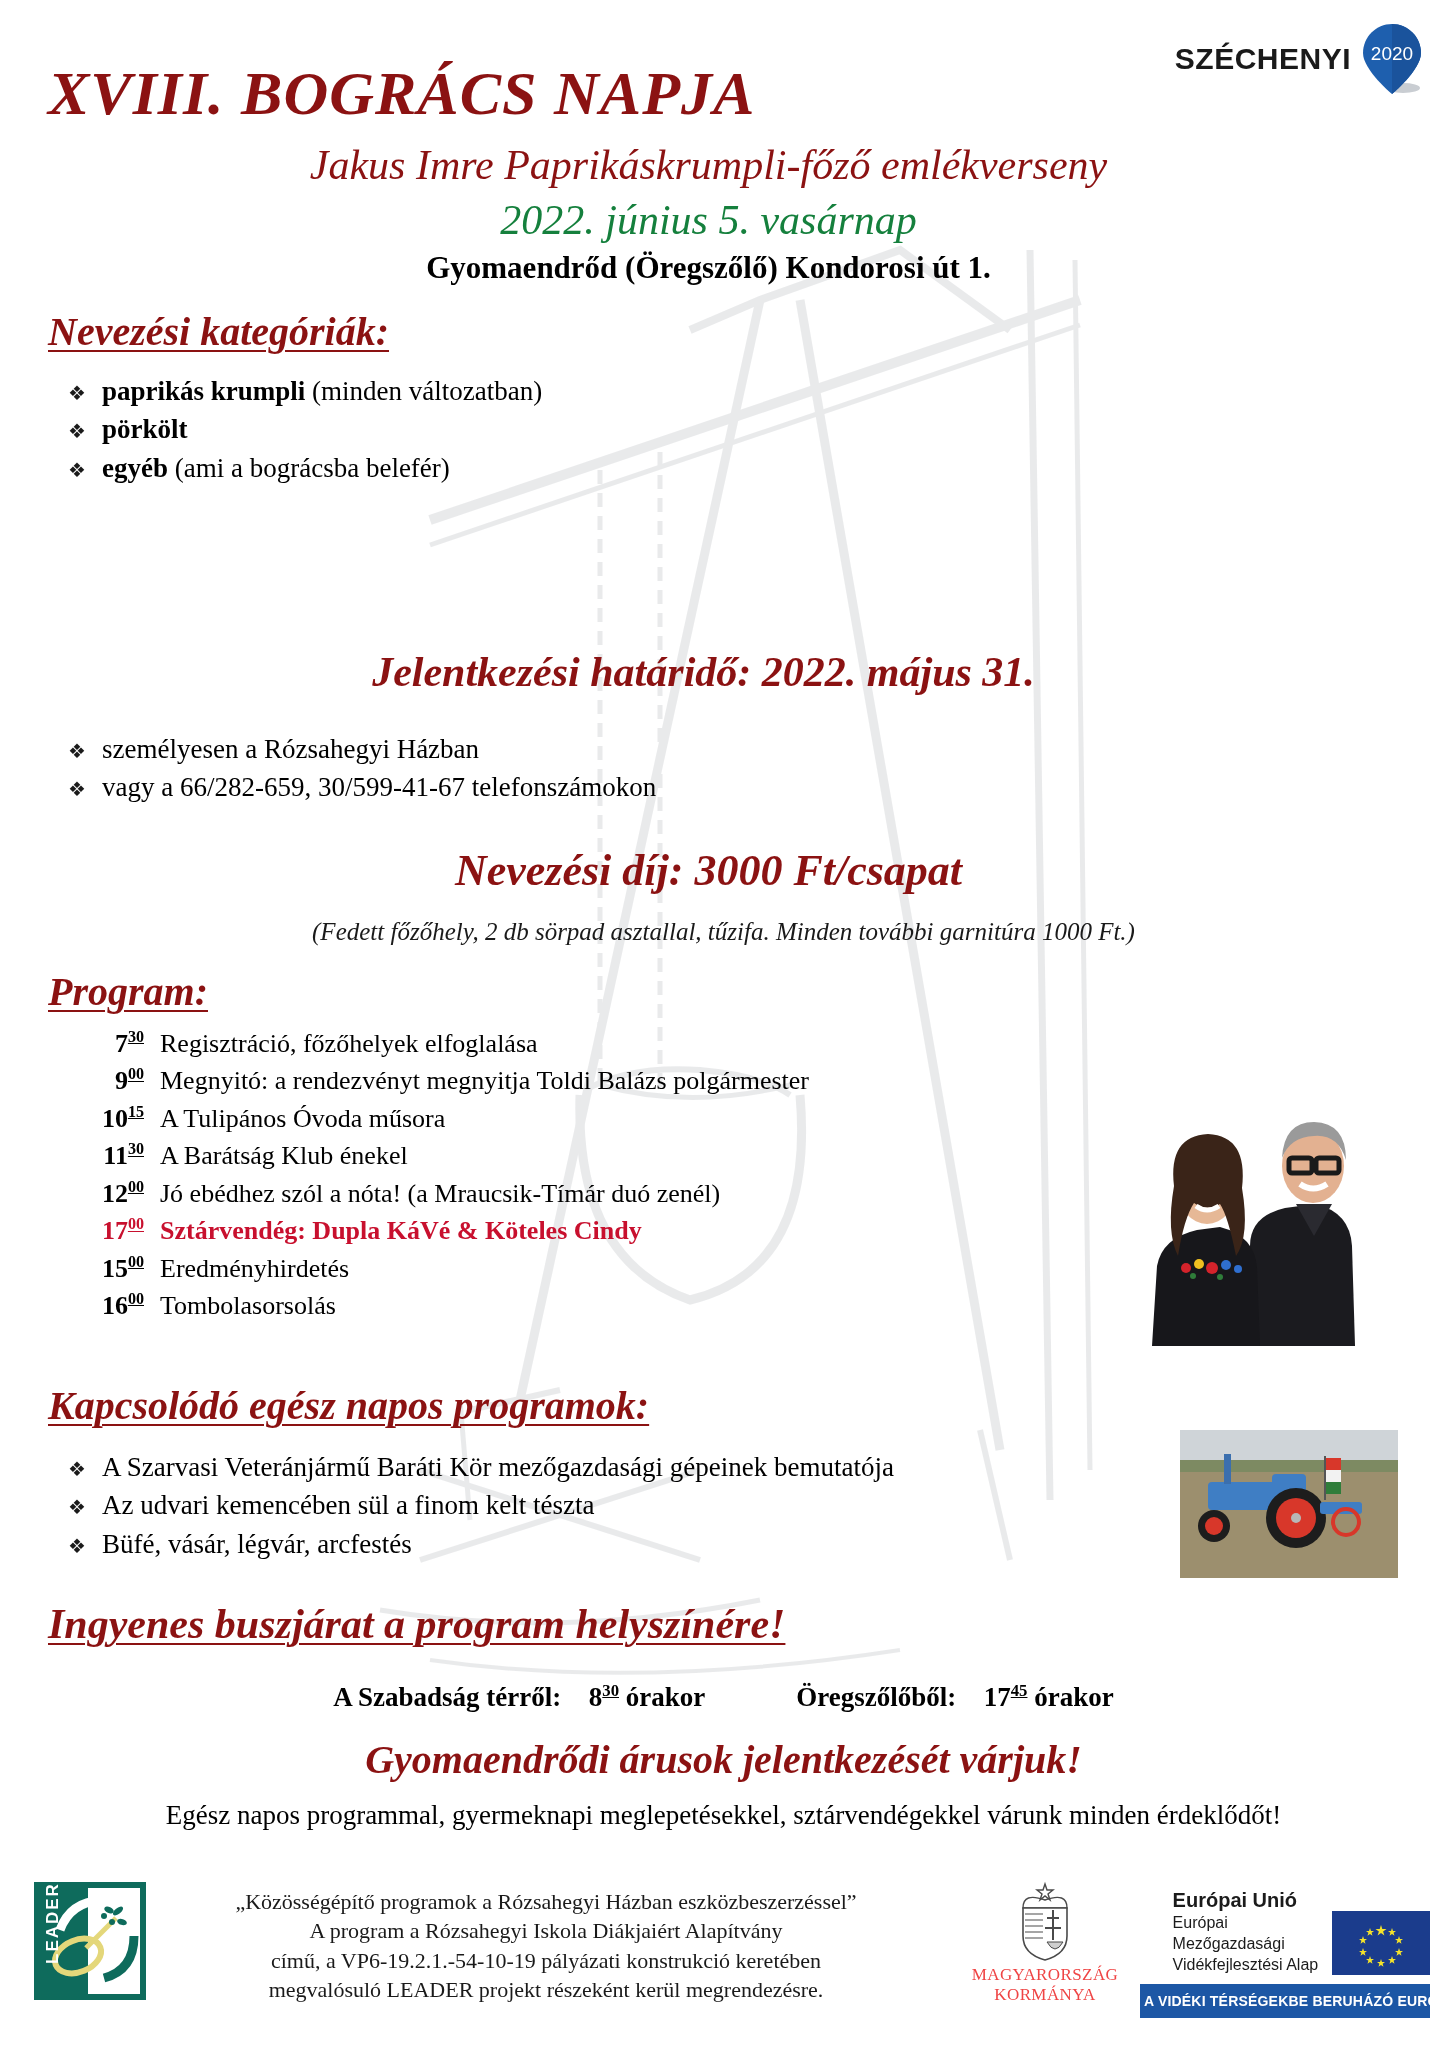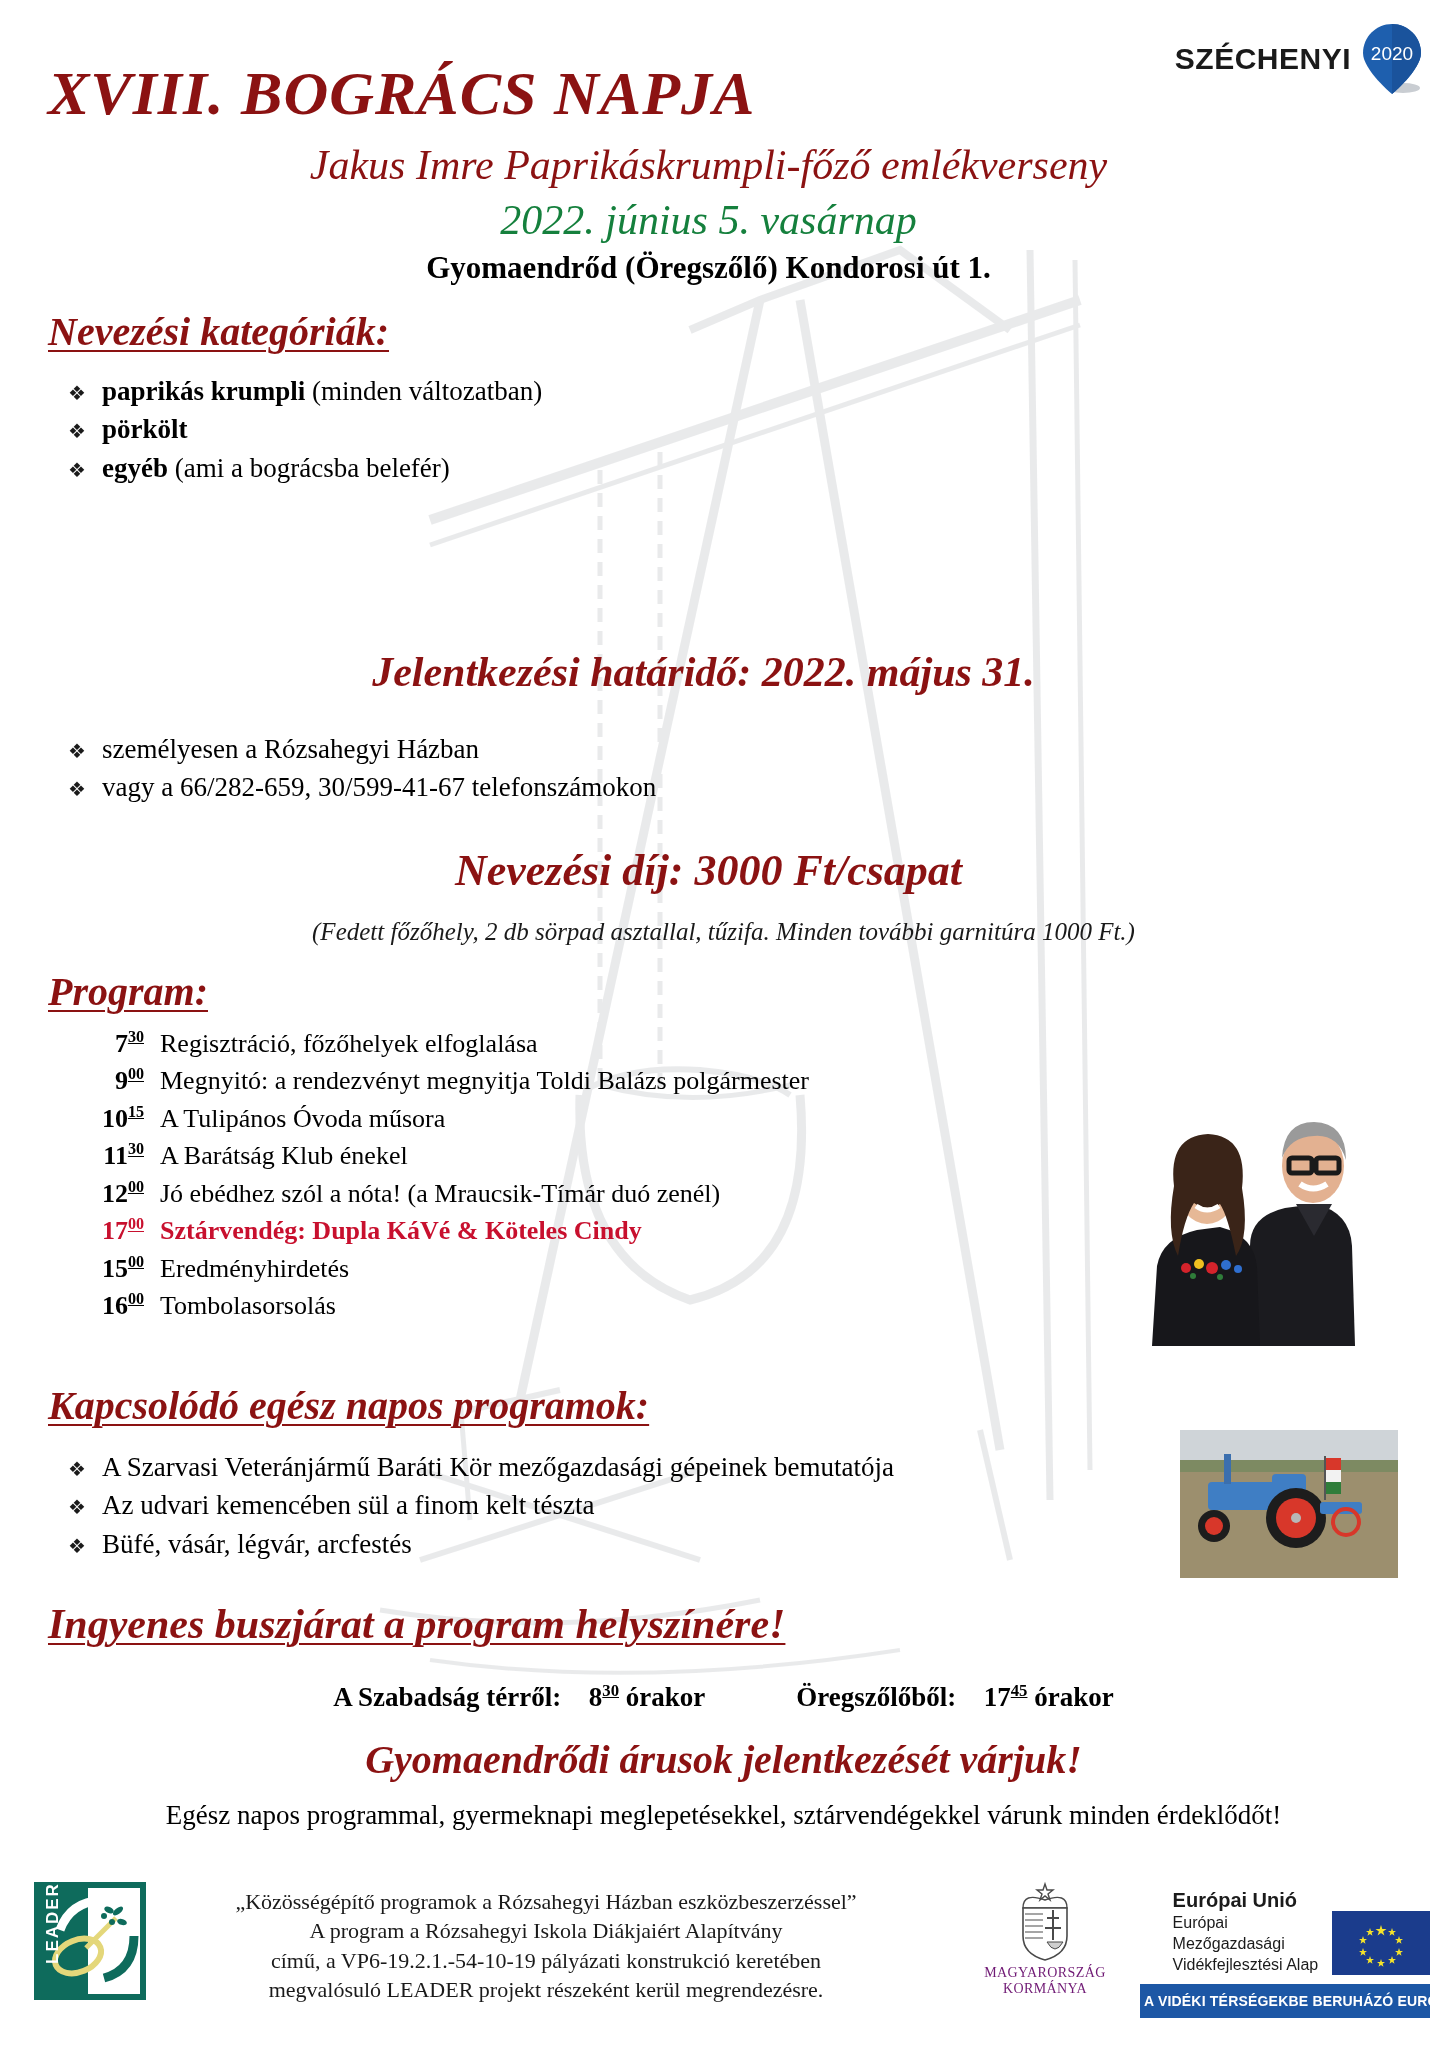--- a/index.html
+++ b/index.html
@@ -211,23 +211,23 @@
     text-align: center;
     font-size: 22px;
     line-height: 1.33;
     color: #1a1a1a;
     z-index: 4;
   }
   .leader-logo { position: absolute; left: 30px; top: 1878px; width: 120px; height: 128px; z-index: 4; }
   .hu-gov { position: absolute; left: 965px; top: 1878px; width: 160px; height: 140px; z-index: 4; text-align: center; }
   .hu-gov .gov-text {
     font-family: "Liberation Serif", serif;
-    font-size: 14px;
+    font-size: 17px;
     letter-spacing: 0.4px;
-    color: #701a75;
+    color: #ef4444;
     line-height: 1.15;
     margin-top: 3px;
   }
   .eu-block { position: absolute; left: 1140px; top: 1888px; width: 290px; z-index: 4; }
   .eu-top { display: flex; align-items: flex-end; gap: 10px; padding-left: 20px; }
   .eu-bar { width: 3px; background: #5d5d5d; }
   .eu-words { font-family: "Liberation Sans", sans-serif; color: #1b1b1b; }
   .eu-words .l1 { font-weight: 700; font-size: 20px; line-height: 1.25; }
   .eu-words .l2, .eu-words .l3 { font-size: 16px; line-height: 1.3; }
   .eu-flag {

